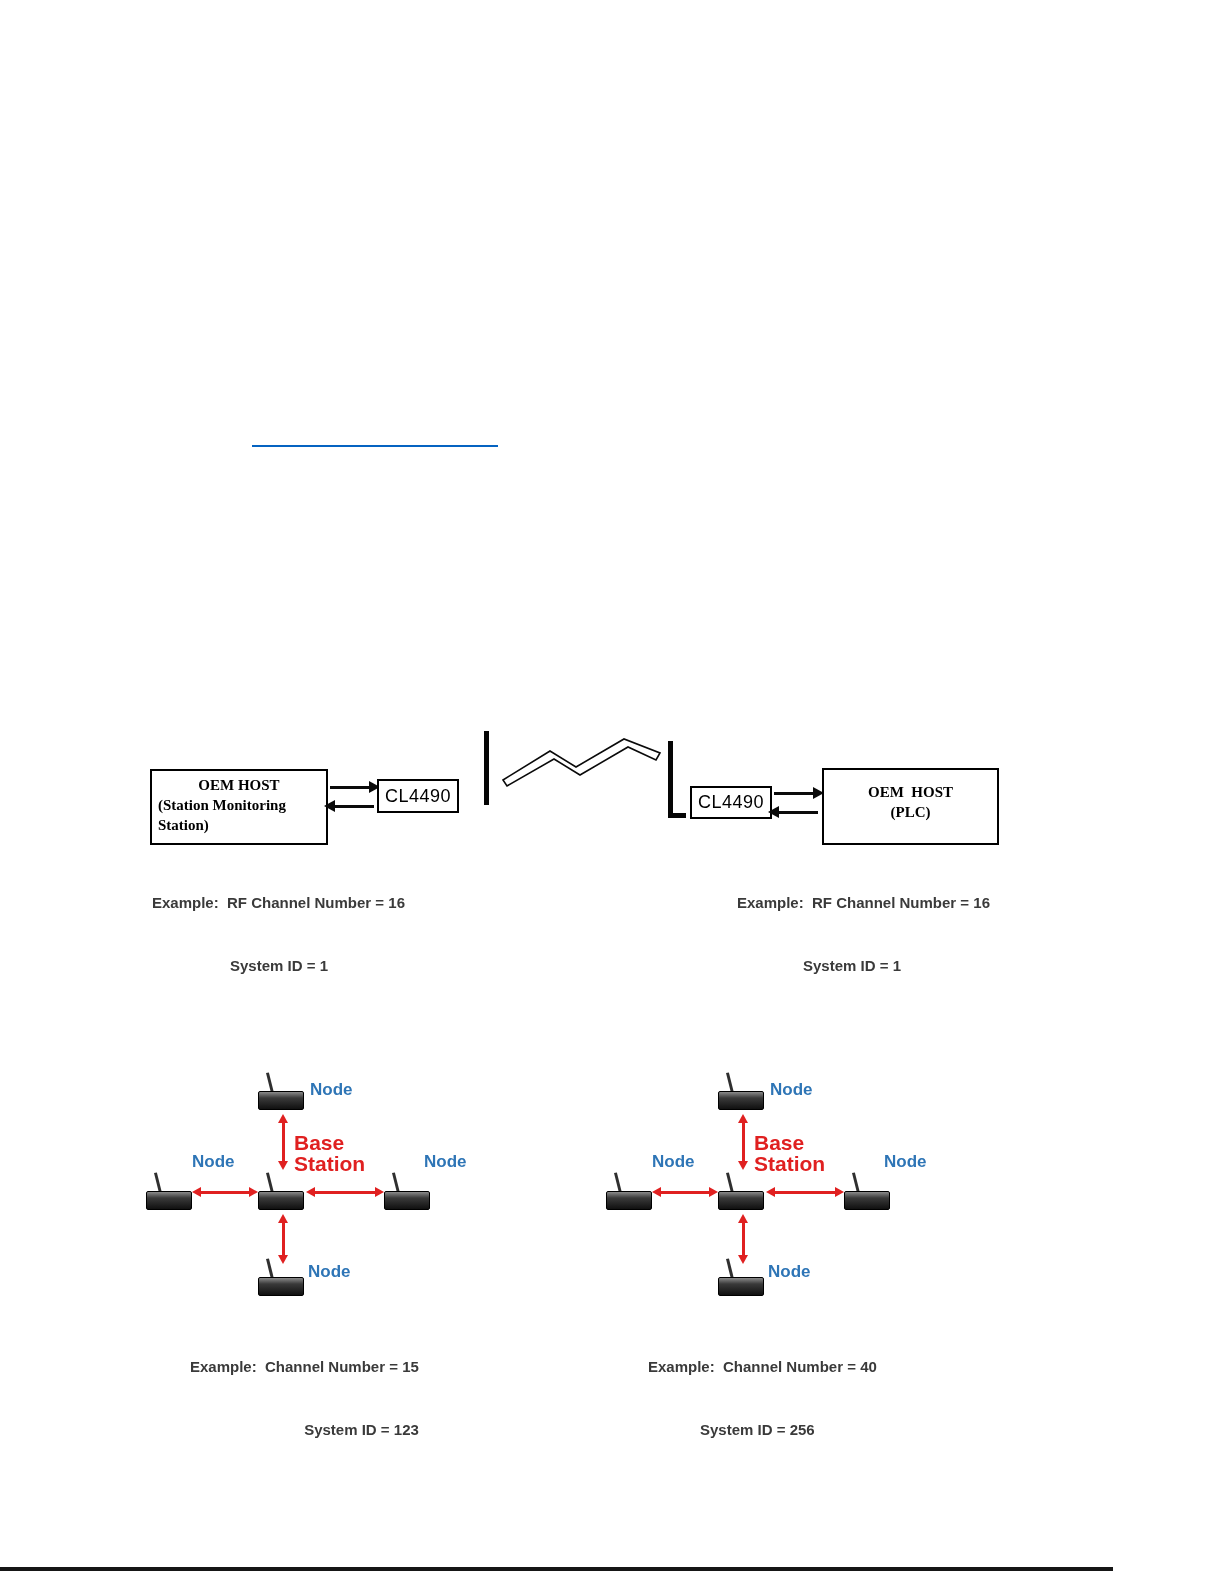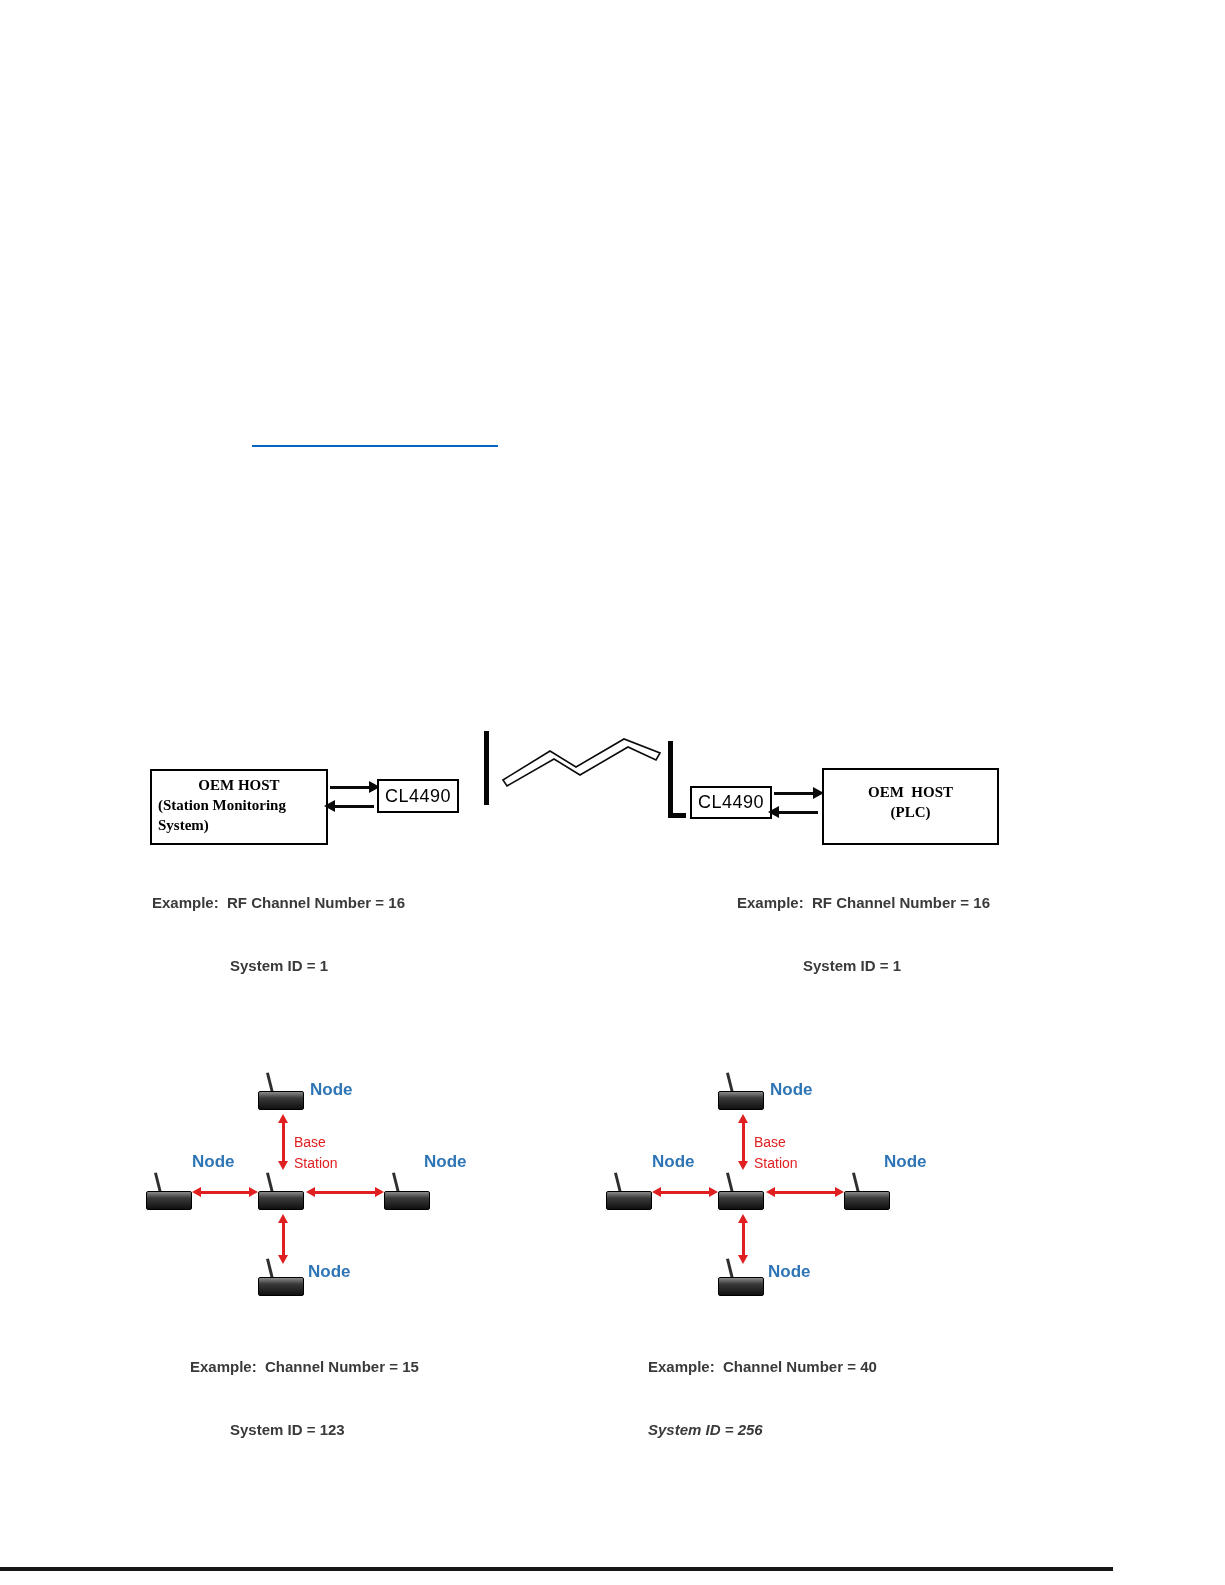--- a/index.html
+++ b/index.html
@@ -43,39 +43,39 @@
 
   
   .device{position:absolute;width:46px;height:40px;}
   .dev-ant{position:absolute;left:14px;top:0;width:3px;height:25px;background:#2f2f2f;
     transform:rotate(-14deg);transform-origin:bottom center;}
   .dev-body{position:absolute;left:0;bottom:2px;width:44px;height:17px;border:1px solid #000;border-radius:2px;
     background:linear-gradient(180deg,#8a8a8a 0%,#3a3a3a 35%,#101010 100%);}
 
   
   .node-label{position:absolute;color:#2e75b6;font-weight:bold;font-size:17px;white-space:pre;}
-  .base-label{position:absolute;color:#e02020;font-weight:normal;font-size:14px;line-height:21px;width:64px;}
+  .base-label{position:absolute;color:#e02020;font-weight:bold;font-size:21px;line-height:21px;width:64px;}
   .caption{position:absolute;color:#3a3a3a;font-weight:bold;font-size:15px;line-height:21px;white-space:pre;}
   .caption .l2{white-space:pre;}
 
   .footer-rule{position:absolute;left:0;top:1567px;width:1225px;height:4px;background:#161616;}
 </style>
 </head>
 <body>
 
 <div class="page">
 
   <a class="hyperlink" style="left:252px;top:431px;width:246px;"></a>
 
   <div>
 
     <div class="box host-box" style="left:150px;top:769px;width:178px;height:76px;">
       <div class="hl c">OEM HOST</div>
       <div class="hl">(Station Monitoring</div>
-      <div class="hl">System)</div>
+      <div class="hl">Station)</div>
     </div>
 
     <div class="harrow right" style="left:330px;top:786px;width:40px;"></div>
     <div class="harrow left" style="left:334px;top:805px;width:40px;"></div>
 
     <div class="box cl-box" style="left:377px;top:779px;width:82px;height:34px;">
       <span>CL4490</span>
     </div>
 
     <div class="ant-bar" style="left:484px;top:731px;height:74px;"></div>
@@ -144,21 +144,21 @@
 
     <div class="dblv" style="left:282px;top:1222px;height:34px;"></div>
     <div class="device" style="left:258px;top:1258px;">
       <div class="dev-ant"></div>
       <div class="dev-body"></div>
     </div>
     <div class="node-label" style="left:308px;top:1262px;">Node</div>
 
     <div class="caption" style="left:190px;top:1314px;">
       <div>Example:  Channel Number = 15</div>
-      <div class="l2" style="margin-left:40px;">System ID = 123</div>
+      <div class="l2" style="margin-left:40px;text-align:right;">System ID = 123</div>
     </div>
   </div>
 
   <div>
 
     <div class="device" style="left:718px;top:1072px;">
       <div class="dev-ant"></div>
       <div class="dev-body"></div>
     </div>
     <div class="node-label" style="left:770px;top:1080px;">Node</div>
@@ -189,19 +189,19 @@
 
     <div class="dblv" style="left:742px;top:1222px;height:34px;"></div>
     <div class="device" style="left:718px;top:1258px;">
       <div class="dev-ant"></div>
       <div class="dev-body"></div>
     </div>
     <div class="node-label" style="left:768px;top:1262px;">Node</div>
 
     <div class="caption" style="left:648px;top:1314px;">
       <div>Example:  Channel Number = 40</div>
-      <div class="l2" style="font-style:italic;">System ID = 256</div>
+      <div class="l2" style="margin-left:52px;">System ID = 256</div>
     </div>
   </div>
 
   <div class="footer-rule"></div>
 
 </div>
 
 </body></html>

